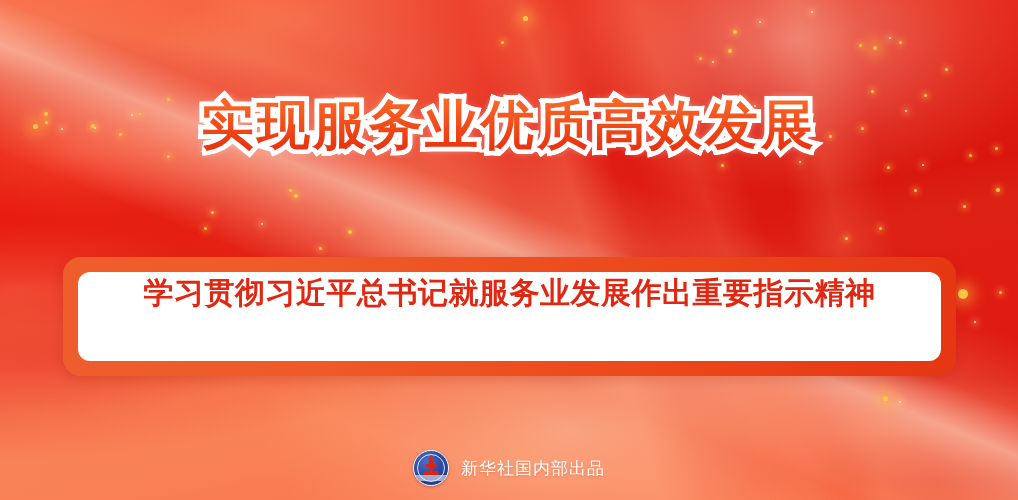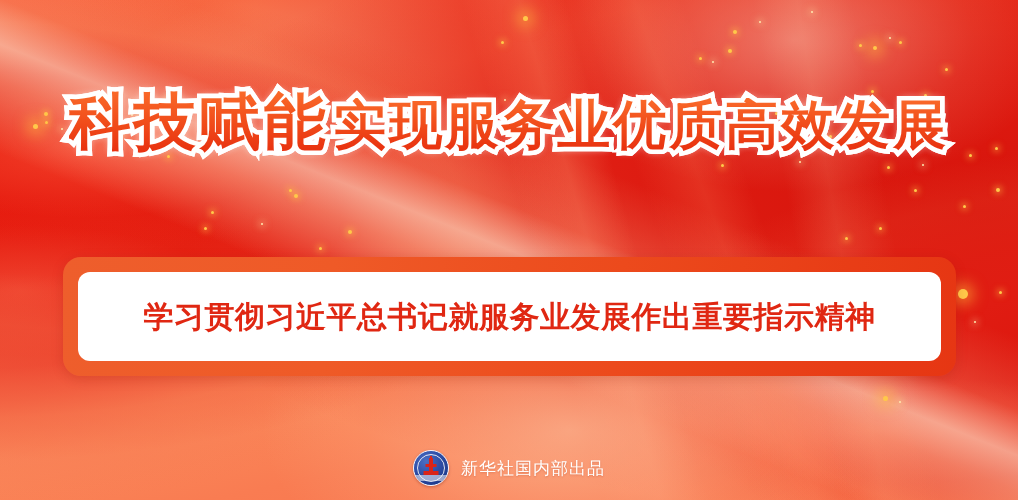--- a/index.html
+++ b/index.html
@@ -173,21 +173,21 @@
     position: absolute;
     left: 15px;
     top: 15px;
     right: 15px;
     bottom: 15px;
     background: #ffffff;
     border-radius: 12px;
     display: flex;
     flex-direction: column;
     align-items: center;
-    justify-content: center;
+    justify-content: flex-start;
   }
   .subtitle-line {
     font-family: "DejaVu Sans", "Liberation Sans", sans-serif;
     font-weight: bold;
     font-size: 30px;
     line-height: 1.38;
     letter-spacing: 0.5px;
     color: #e02712;
     white-space: nowrap;
   }
@@ -347,24 +347,20 @@
       <div class="sparkle" style="left: 844.5px; top: 236.5px; width: 3px; height: 3px;"></div>
       <div class="sparkle big" style="left: 958px; top: 289px; width: 10px; height: 10px;"></div>
       <div class="sparkle" style="left: 942.5px; top: 270.5px; width: 3px; height: 3px;"></div>
       <div class="sparkle" style="left: 998.5px; top: 290.5px; width: 3px; height: 3px;"></div>
       <div class="sparkle pale" style="left: 974px; top: 321px; width: 2px; height: 2px;"></div>
       <div class="sparkle big" style="left: 882.5px; top: 395.5px; width: 5px; height: 5px;"></div>
       <div class="sparkle pale" style="left: 899px; top: 401px; width: 2px; height: 2px;"></div>
     </div>
 
   <div class="title-wrap">
-    <div class="title-stack">
-      <div class="title-line line1 title-outline" aria-hidden="true">科技赋能</div>
-      <div class="title-line line1 title-fill">科技赋能</div>
-    </div>
     <div class="title-stack line2-wrap" style="margin-top:12px;">
       <div class="title-line line2 title-outline" style="margin-top:0;" aria-hidden="true">实现服务业优质高效发展</div>
       <div class="title-line line2 title-fill" style="margin-top:0;">实现服务业优质高效发展</div>
     </div>
   </div>
 
   <div class="subtitle-frame">
     <div class="subtitle-box">
       <div class="subtitle-line">学习贯彻习近平总书记就服务业发展作出重要指示精神</div>
     </div>

